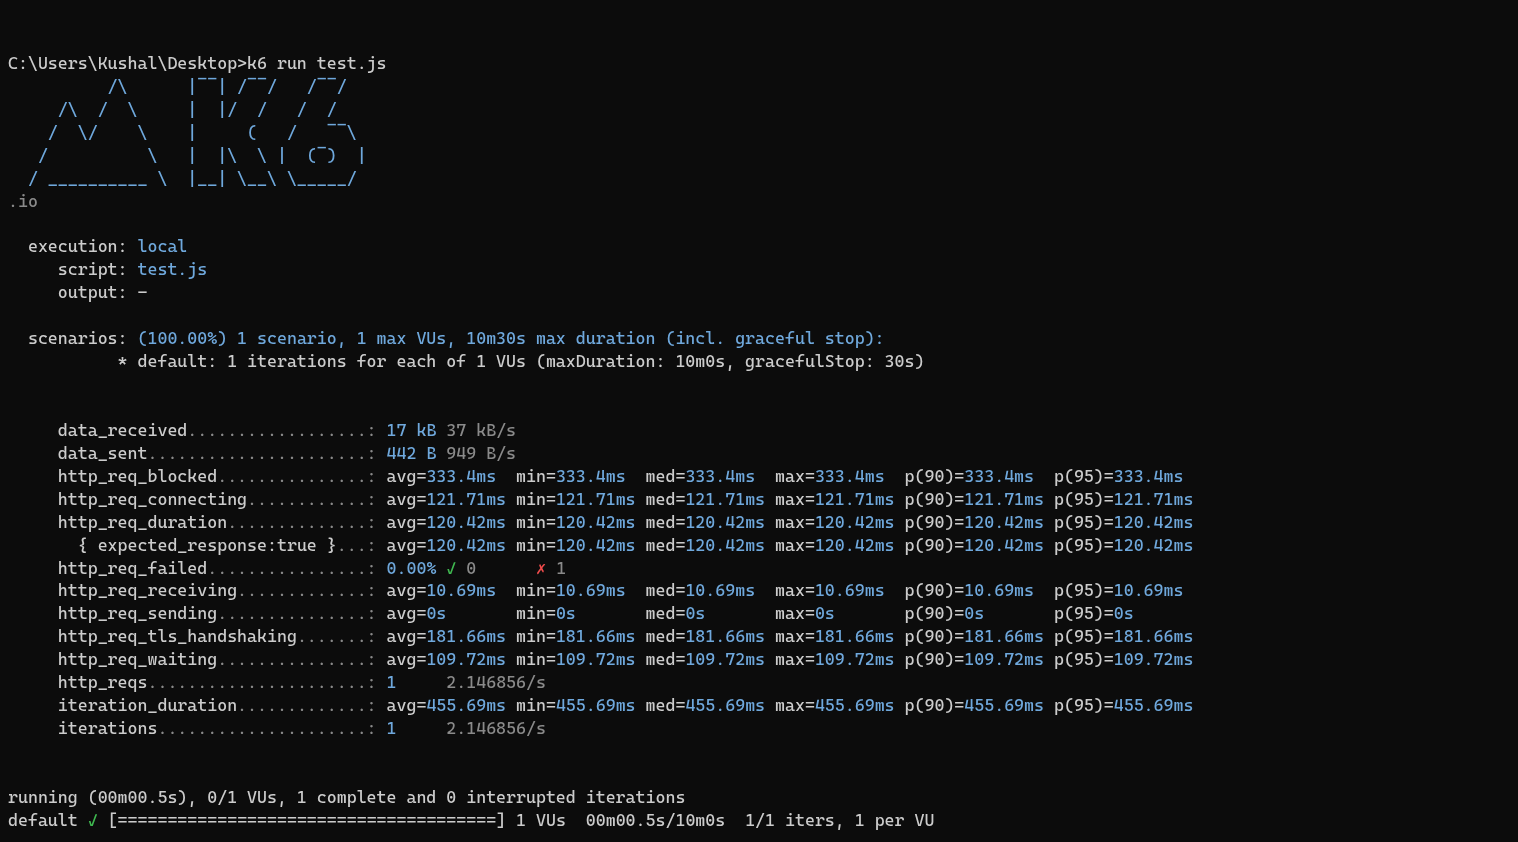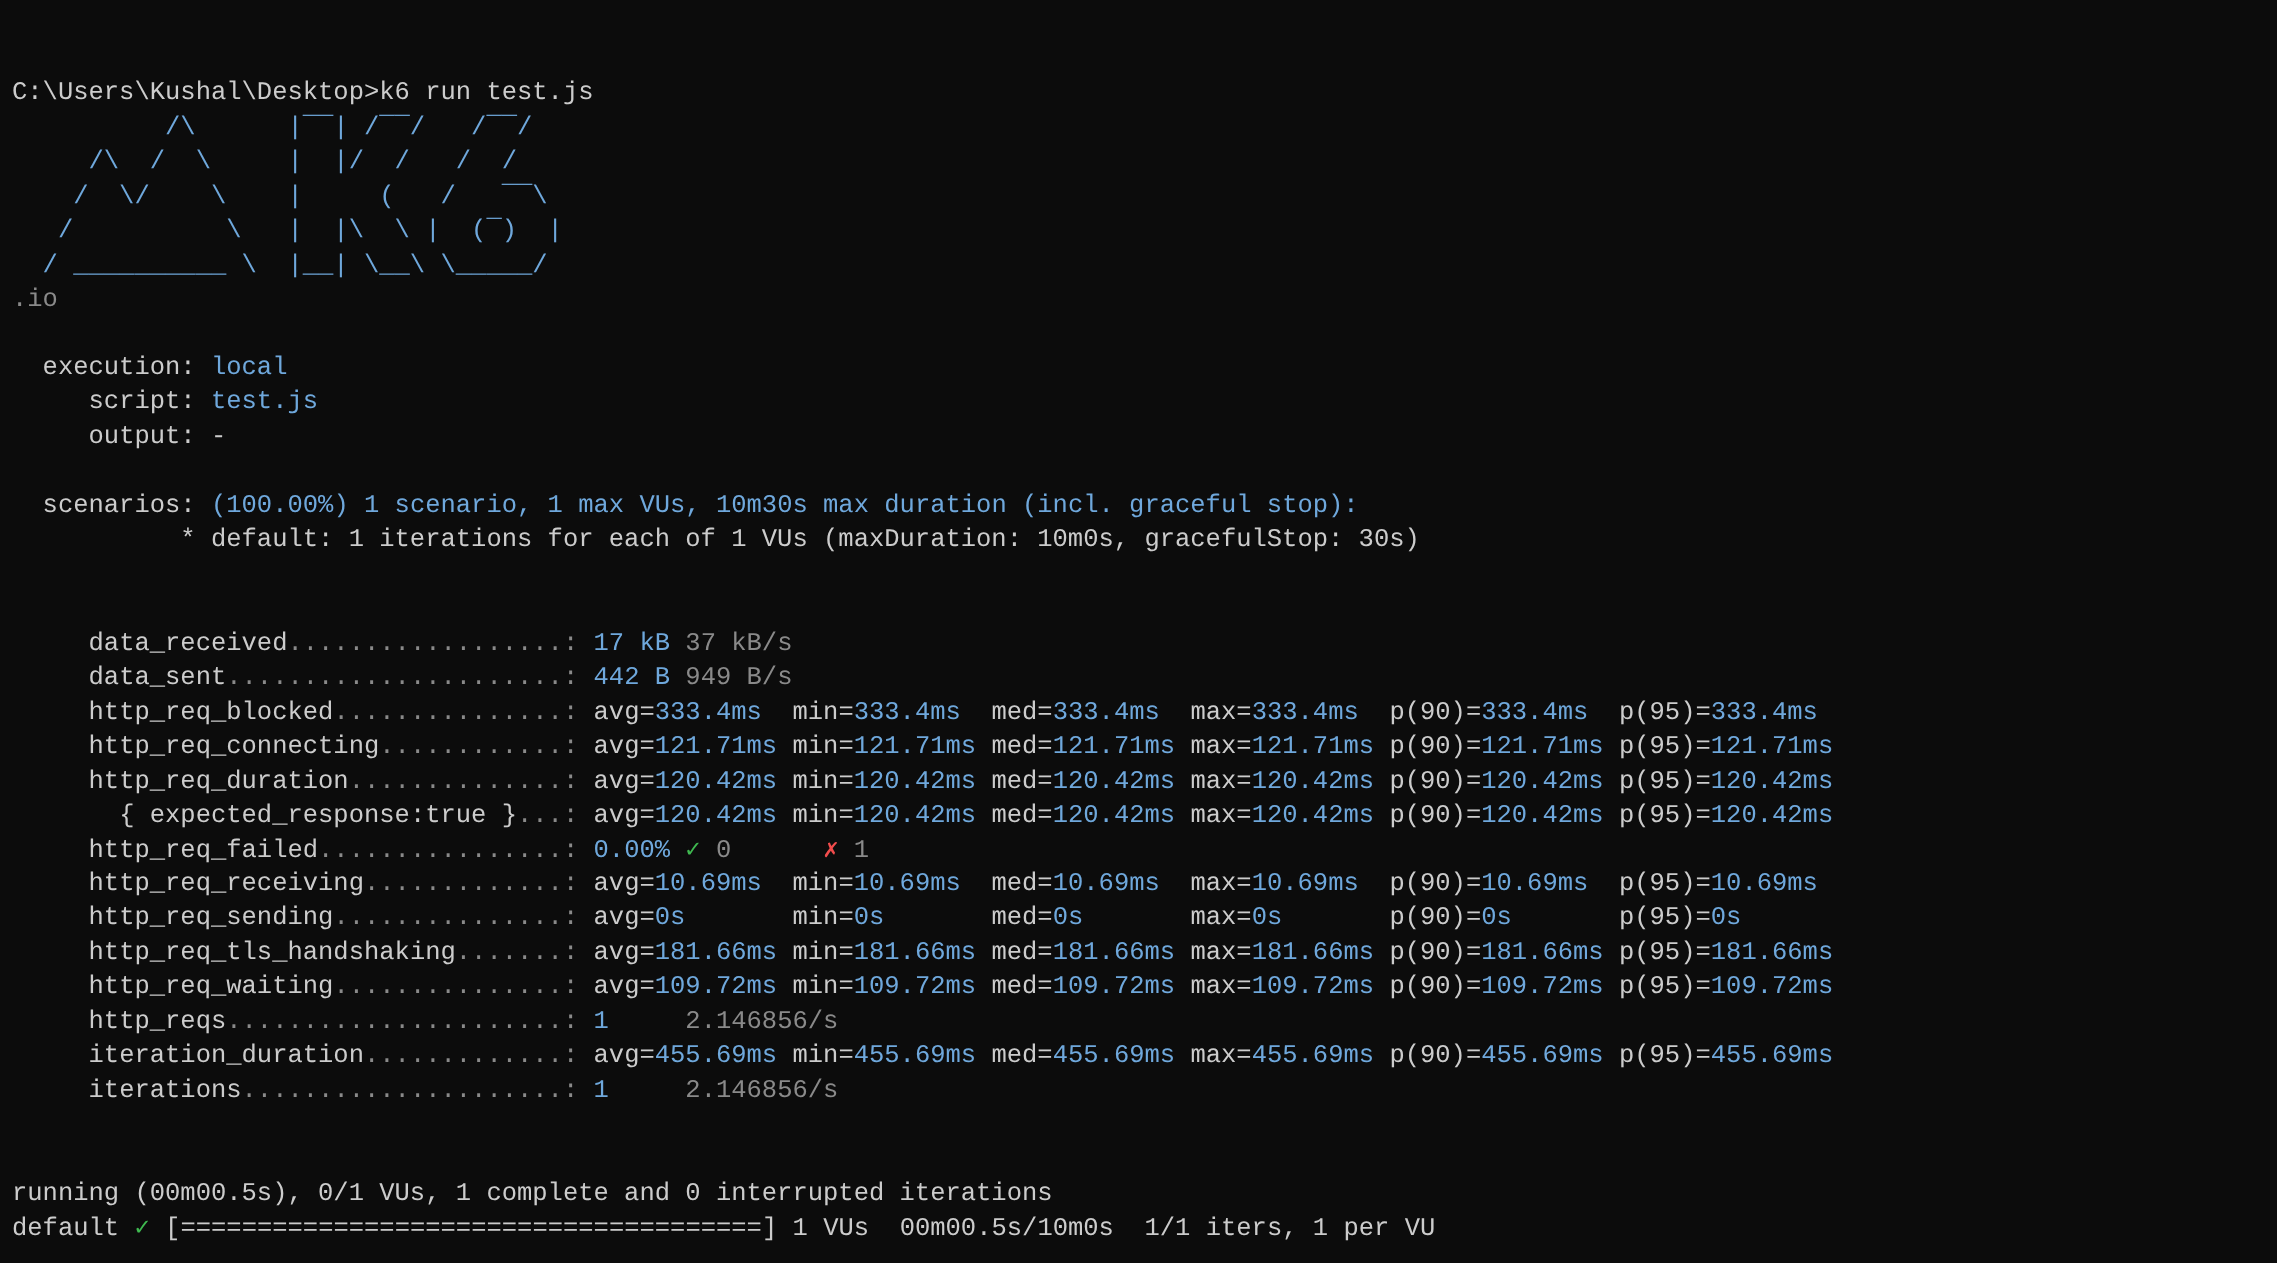--- a/index.html
+++ b/index.html
@@ -8,21 +8,20 @@
     background: #0c0c0c;
     color: #cccccc;
     font-family: "Cascadia Mono", "Consolas", "Courier New", monospace;
     font-size: 17px;
     line-height: 1.35;
     white-space: pre;
     font-variant-ligatures: none;
   }
   .term {
     padding: 6px 8px;
-    font-family: Liberation Mono, monospace;
   }
   .blue  { color: #6fa8dc; }
   .dim   { color: #8a8a8a; }
   .green { color: #3fb950; }
   .red   { color: #f14c4c; }
 </style>
 </head>
 <body>
 <div class="term"><span><span>C:\Users\Kushal\Desktop&gt;</span><span>k6 run test.js</span></span>
 <span class="blue"><span>          /\      |‾‾| /‾‾/   /‾‾/</span>

